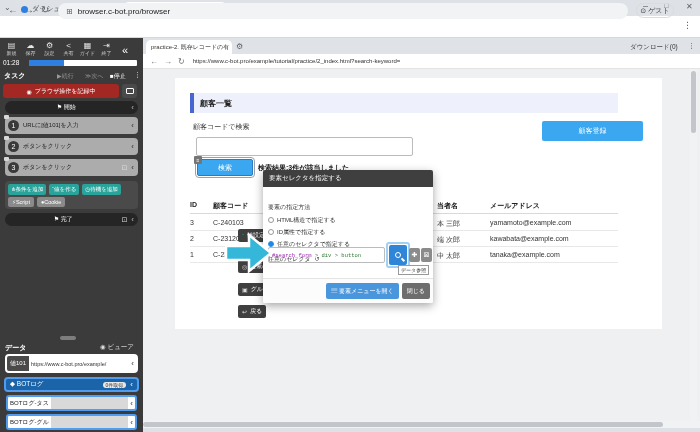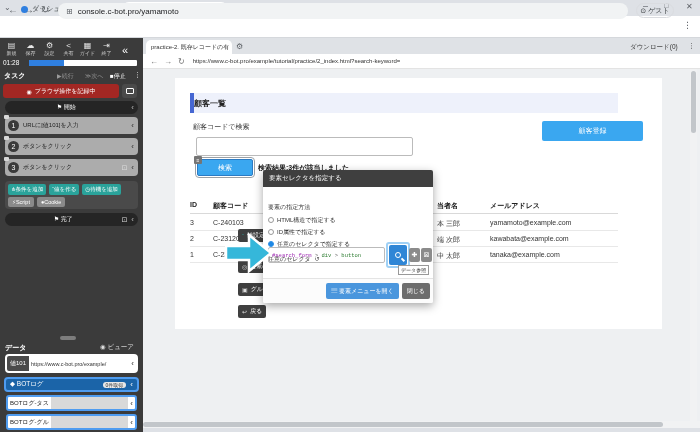--- a/index.html
+++ b/index.html
@@ -92,21 +92,21 @@
   <span class="abs" style="left:643px;top:1px;font-size:9px;color:#5f6368;">–</span>
   <span class="abs" style="left:664px;top:2px;font-size:7px;color:#5f6368;">□</span>
   <span class="abs" style="left:686px;top:2px;font-size:8px;color:#5f6368;">✕</span>
 
   <div class="toolbar"></div>
   <span class="navg" style="left:8px;">←</span>
   <span class="navg" style="left:24px;">→</span>
   <span class="navg" style="left:41px;">↻</span>
   <div class="urlpill">
     <span style="margin-right:5px;color:#5f6368;">⊞</span>
-    <span>console.c-bot.pro/yamamoto</span>
+    <span>browser.c-bot.pro/browser</span>
   </div>
   <div class="guest">
     <span>⊙</span>
     <span>ゲスト</span>
   </div>
   <span class="abs" style="left:683px;top:20px;font-size:9px;color:#5f6368;">⋮</span>
 
   <div id="sidebar">
 
     <div class="flex" style="position:absolute;top:3px;left:2px;gap:0;">
@@ -240,21 +240,21 @@
     <span style="color:#777;font-size:8px;margin-left:7px;">←</span>
     <span style="color:#777;font-size:8px;margin-left:6px;">→</span>
     <span style="color:#777;font-size:8px;margin-left:6px;">↻</span>
     <span style="color:#333;font-size:6px;margin-left:8px;white-space:nowrap;overflow:hidden;">https://www.c-bot.pro/example/tutorial/practice/2_index.html?search-keyword=</span>
   </div>
 
   <div id="content">
     <div id="card">
 
       <div class="abs flex" style="left:15px;top:15px;width:428px;height:20px;background:#eef1fb;border-left:4px solid #4667d2;">
-        <span style="font-size:8px;font-weight:bold;color:#222;margin-left:0;text-align:center;">顧客一覧</span>
+        <span style="font-size:8px;font-weight:bold;color:#222;margin-left:6px;text-align:center;">顧客一覧</span>
       </div>
 
       <span class="abs" style="left:18px;top:44px;font-size:7px;color:#333;">顧客コードで検索</span>
       <input class="abs" style="left: 21px; top: 59px; width: 217px; height: 19px; border: 1px solid rgb(187, 187, 187); border-radius: 2px;">
       <div class="abs" style="left:19px;top:78px;width:8px;height:8px;background:#757575;border-radius:1px;color:#fff;font-size:5px;text-align:center;line-height:8px;z-index:3;">≡</div>
       <button class="abs btn-blue" style="left:22px;top:81px;width:56px;height:17px;border:1px solid #2b7bc4;outline:1px solid #9aa0a6;outline-offset:1px;">検索</button>
       <span class="abs" style="left:83px;top:85px;font-size:7px;font-weight:bold;color:#222;">検索結果:3件が該当しました</span>
       <button class="abs btn-blue" style="left:367px;top:43px;width:101px;height:20px;">顧客登録</button>
 
       <div>

